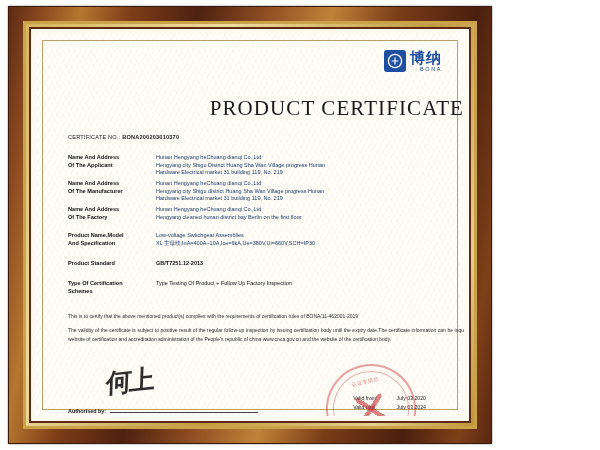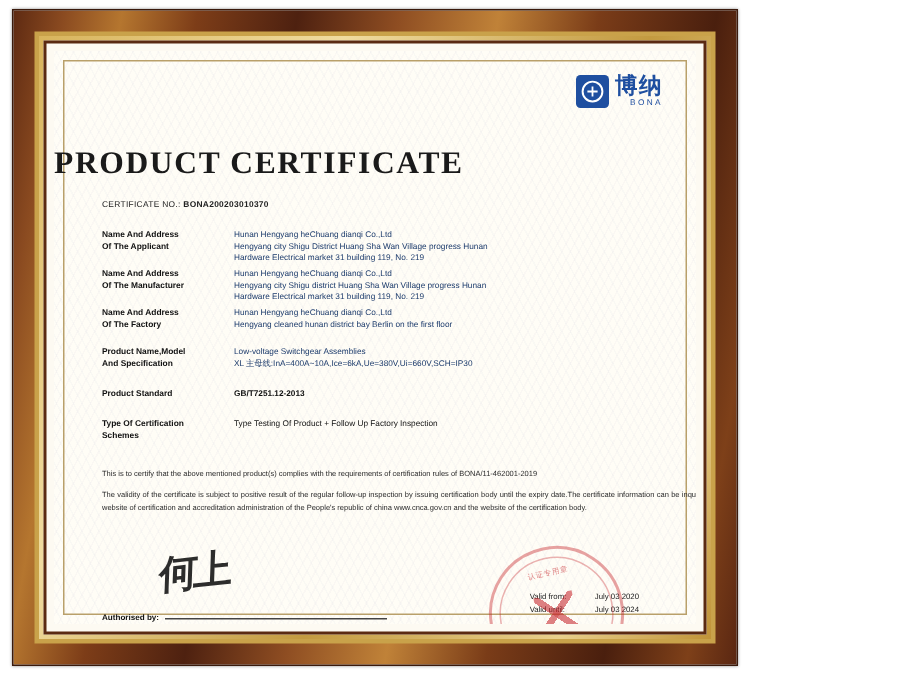--- a/index.html
+++ b/index.html
@@ -127,24 +127,24 @@
     letter-spacing: 1.6px;
     text-align: right;
     margin-top: 2px;
   }
 
   
   #title {
     position: absolute;
     left: 0; right: 0;
     top: 62px;
-    text-align: left;
+    text-align: right;
     font-family: "Liberation Serif", serif;
     font-size: 21px;
-    font-weight: bold;
+    font-weight: normal;
     letter-spacing: 1.1px;
     color: #1a1a1a;
   }
   #cert-no {
     position: absolute;
     left: 32px;
     top: 100px;
     font-size: 5.6px;
     color: #222;
     letter-spacing: .2px;

